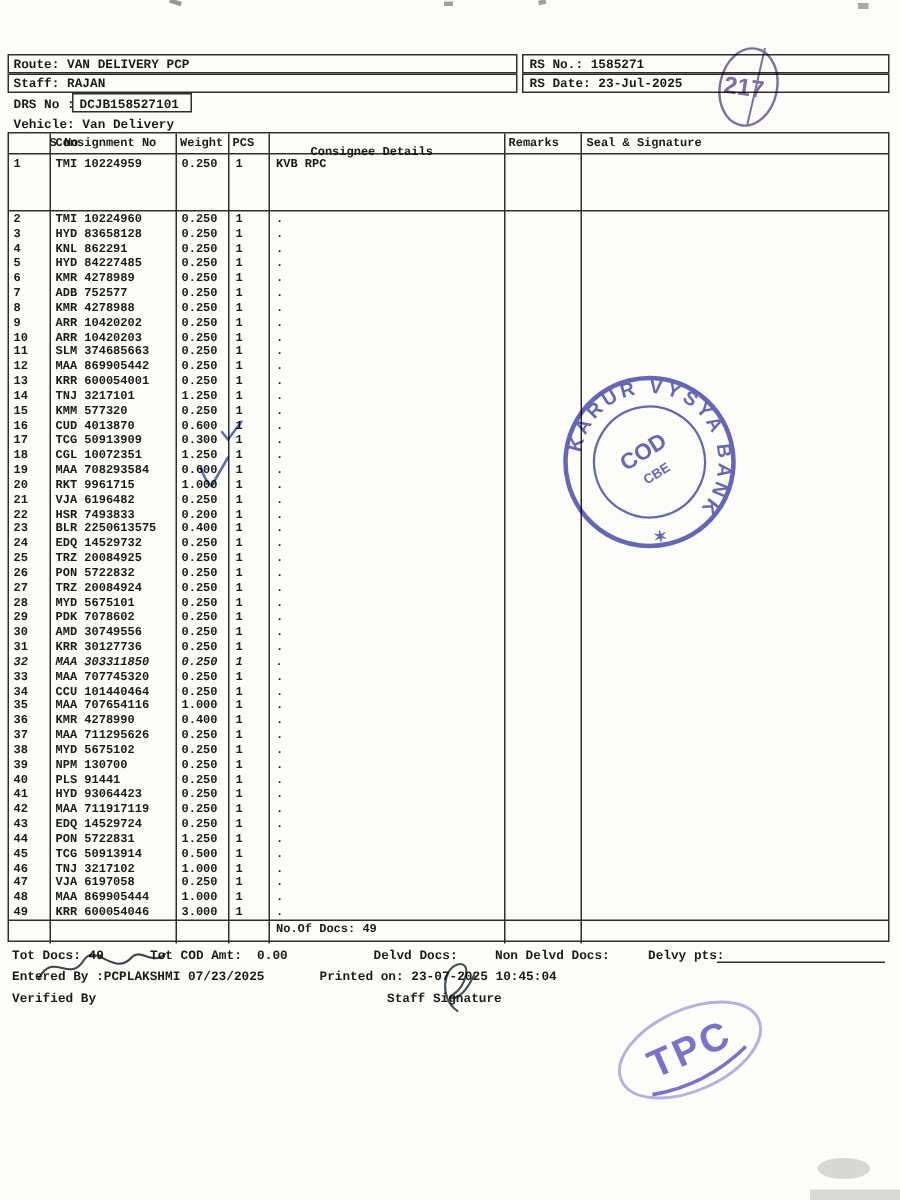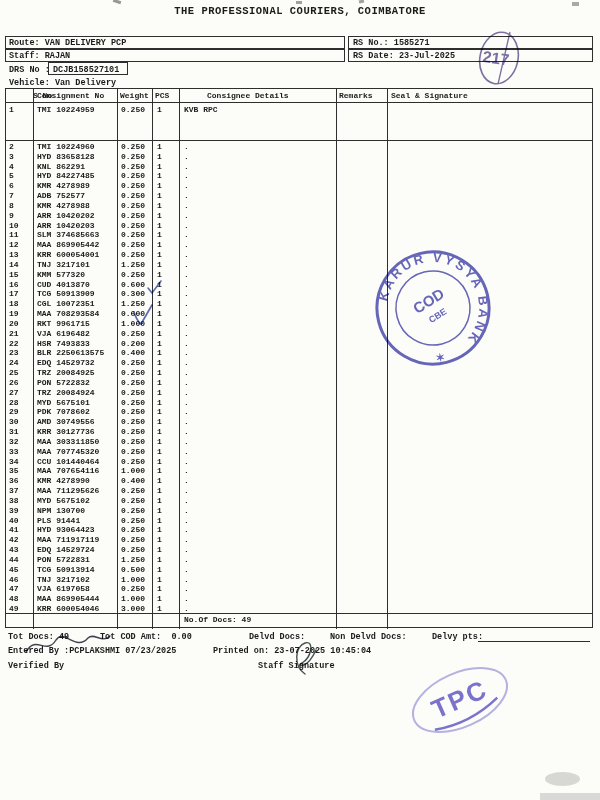--- a/index.html
+++ b/index.html
@@ -30,21 +30,20 @@
 </head>
 <body>
 
 <div id="page">
 
   <div class="noise" style="left:113px;top:0;width:8px;height:3px;opacity:.55;transform:rotate(18deg);"></div>
   <div class="noise" style="left:296px;top:1px;width:6px;height:3px;opacity:.5;"></div>
   <div class="noise" style="left:359px;top:0;width:5px;height:3px;opacity:.5;transform:rotate(-12deg);"></div>
   <div class="noise" style="left:572px;top:2px;width:7px;height:4px;opacity:.45;"></div>
 
-  <div class="t center f-company" style="top:5px;">THE PROFESSIONAL COURIERS, COIMBATORE</div>
 
   <div class="box" style="left:5px;top:36px;width:340px;height:13px;"></div>
   <div class="t f-meta" style="left:9px;top:38px;">Route: VAN DELIVERY PCP</div>
   <div class="box" style="left:348px;top:36px;width:245px;height:13px;"></div>
   <div class="t f-meta" style="left:353px;top:38px;">RS No.: 1585271</div>
 
   <div class="box" style="left:5px;top:49px;width:340px;height:13px;"></div>
   <div class="t f-meta" style="left:9px;top:51px;">Staff: RAJAN</div>
   <div class="box" style="left:348px;top:49px;width:245px;height:13px;"></div>
   <div class="t f-meta" style="left:353px;top:51px;">RS Date: 23-Jul-2025</div>
@@ -70,21 +69,21 @@
     <div class="vline" style="left:381px;top:0;height:540px;"></div>
 
     <div class="hline" style="left:0;top:13px;width:586px;"></div>
     <div class="hline" style="left:0;top:51px;width:586px;"></div>
     <div class="hline" style="left:0;top:524px;width:586px;"></div>
 
     <div class="t f-cell" style="left:3px;top:2px;padding-left:24px;">S No</div>
     <div class="t f-cell" style="left:31px;top:2px;">Consignment No</div>
     <div class="t f-cell" style="left:114px;top:2px;">Weight</div>
     <div class="t f-cell" style="left:149px;top:2px;">PCS</div>
-    <div class="t f-cell" style="left:177px;top:2px;padding-left:24px;">Consignee Details</div>
+    <div class="t f-cell" style="left:177px;top:8px;padding-left:24px;">Consignee Details</div>
     <div class="t f-cell" style="left:333px;top:2px;">Remarks</div>
     <div class="t f-cell" style="left:385px;top:2px;">Seal &amp; Signature</div>
 
     <div id="tbl-body">
         <div class="row" style="top: 16px;">
     <span class="c-sno">1</span>
     <span class="c-con">TMI 10224959</span>
     <span class="c-wt">0.250</span>
     <span class="c-pcs">1</span>
     <span class="c-det">KVB RPC</span>
@@ -292,21 +291,21 @@
     <span class="c-pcs">1</span>
     <span class="c-det">.</span>
   </div>
         <div class="row" style="top: 338.07px;">
     <span class="c-sno">31</span>
     <span class="c-con">KRR 30127736</span>
     <span class="c-wt">0.250</span>
     <span class="c-pcs">1</span>
     <span class="c-det">.</span>
   </div>
-        <div class="row" style="top: 347.9px;">
+        <div class="row" style="top: 347.9px; font-style: italic;">
     <span class="c-sno">32</span>
     <span class="c-con">MAA 303311850</span>
     <span class="c-wt">0.250</span>
     <span class="c-pcs">1</span>
     <span class="c-det">.</span>
   </div>
         <div class="row" style="top: 357.73px;">
     <span class="c-sno">33</span>
     <span class="c-con">MAA 707745320</span>
     <span class="c-wt">0.250</span>

